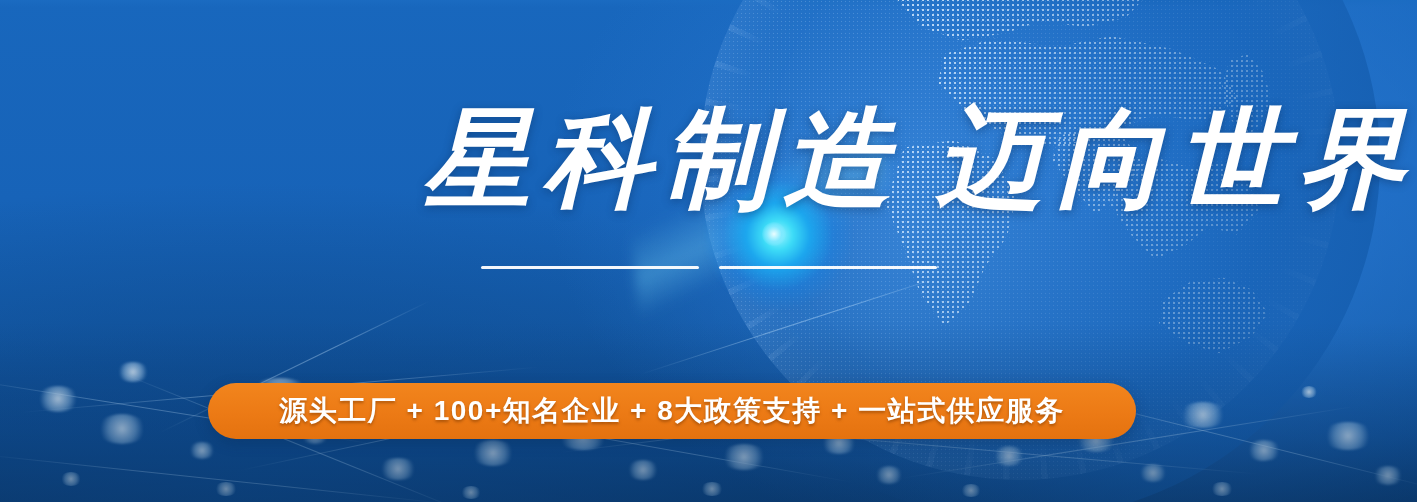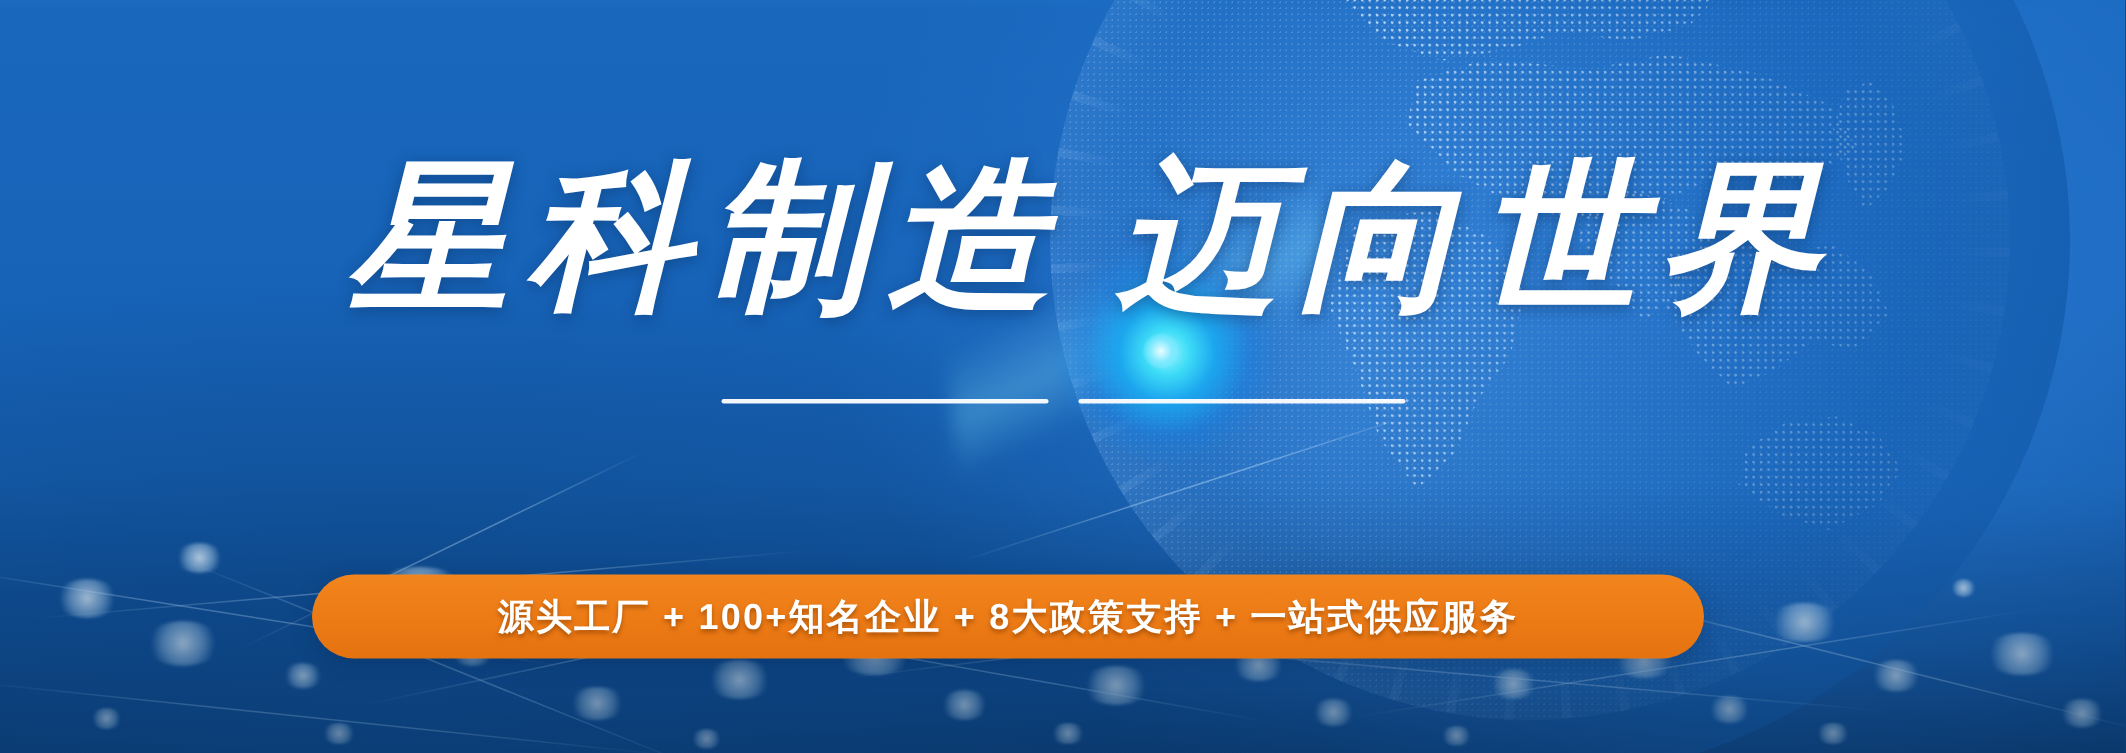--- a/index.html
+++ b/index.html
@@ -106,21 +106,21 @@
   .bokeh.sm{filter:blur(.6px);}
   .bottom-haze{
     position:absolute;left:0;bottom:0;width:100%;height:180px;
     background:linear-gradient(180deg, rgba(10,60,115,0) 0%, rgba(10,58,112,.35) 60%, rgba(9,52,100,.55) 100%);
   }
 
   
   .title{
     position:absolute;
     left:0;right:0;top:104px;
-    text-align:center;
+    text-align:right;
     color:#ffffff;
     font-family:"Liberation Serif","DejaVu Serif",serif;
     font-weight:bold;
     font-size:108px;
     line-height:112px;
     letter-spacing:12px;
     white-space:nowrap;
     font-style:italic;
     text-shadow:0 2px 10px rgba(8,45,92,.45);
     margin-left:40px;
@@ -156,21 +156,21 @@
     position:absolute;
     left:208px;top:383px;
     width:928px;height:56px;
     border-radius:28px;
     background:linear-gradient(180deg,#f2851d 0%,#ec7a15 55%,#e4720f 100%);
     box-shadow:0 4px 14px rgba(6,40,80,.30);
     display:flex;align-items:center;justify-content:center;
   }
   .pill-text{
     color:#ffffff;
-    font-size:24px;
+    font-size:28px;
     font-weight:bold;
     letter-spacing:1.5px;
     white-space:nowrap;
     text-shadow:0 2px 3px rgba(120,55,0,.55);
   }
 </style>
 </head>
 <body>
 
 <div class="banner">

